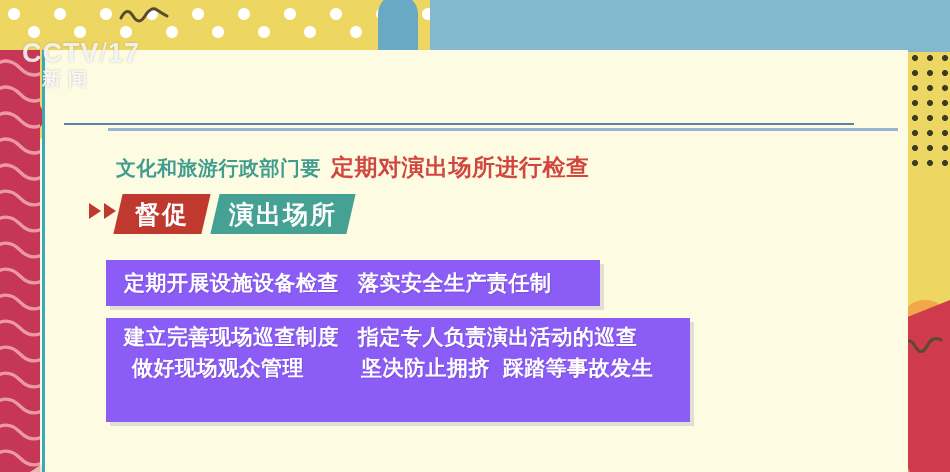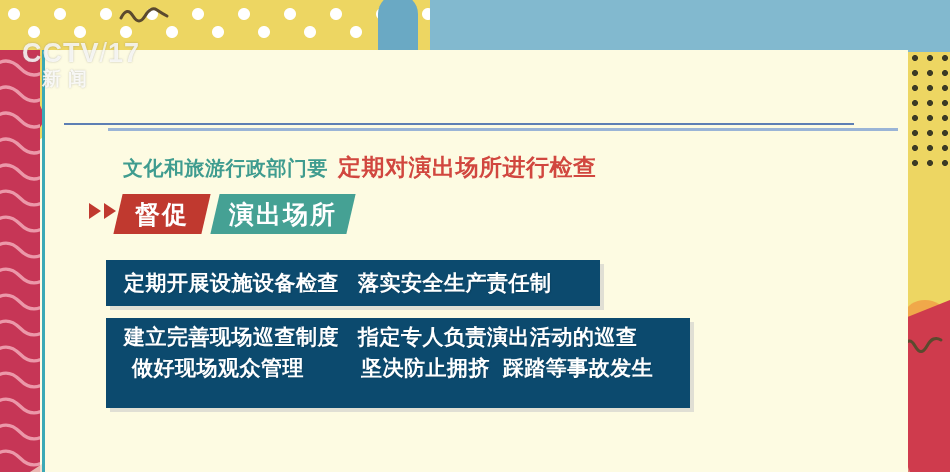--- a/index.html
+++ b/index.html
@@ -129,45 +129,45 @@
   .title{
     position:absolute;left:64px;top:84px;width:800px;
     font-size:33px;font-weight:bold;color:#2f5f9e;
     letter-spacing:-.5px;white-space:nowrap;
     text-shadow:1px 1px 0 rgba(255,255,255,.7);
   }
   .title-rule1{position:absolute;left:64px;top:123px;width:790px;height:2px;background:#5d7fb4;}
   .title-rule2{position:absolute;left:108px;top:128px;width:790px;height:3px;background:#9ab4d6;}
 
   
-  .sub{position:absolute;left:123px;top:152px;white-space:nowrap;}
+  .sub{position:absolute;left:116px;top:152px;white-space:nowrap;}
   .sub .s1{font-size:20px;font-weight:bold;color:#3f9c8f;letter-spacing:.5px;}
   .sub .s2{font-size:23px;font-weight:bold;color:#d1473f;letter-spacing:.5px;margin-left:10px;}
 
   
   .arrows{position:absolute;left:88px;top:200px;}
   .badge-row{position:absolute;left:118px;top:194px;display:flex;align-items:stretch;}
   .badge{
     transform:skewX(-13deg);
     display:flex;align-items:center;justify-content:center;
     color:#fff;font-size:25px;font-weight:bold;letter-spacing:2px;
     height:40px;
   }
   .badge > span{transform:skewX(13deg);}
   .badge-red{background:#c0392f;width:88px;}
   .badge-teal{background:#45a194;width:136px;margin-left:9px;}
 
   
   .box{
-    position:absolute;background:#0c4a6e;color:#fff;
+    position:absolute;background:#8b5cf6;color:#fff;
     box-shadow:4px 4px 0 rgba(200,200,200,.55);
     text-decoration:underline;
   }
   .box1{left:106px;top:260px;width:494px;height:46px;}
-  .box2{left:106px;top:318px;width:584px;height:90px;}
+  .box2{left:106px;top:318px;width:584px;height:104px;}
   .boxline{
     position:absolute;white-space:pre;font-size:21px;font-weight:bold;
     letter-spacing:.5px;text-shadow:1px 1px 1px rgba(0,0,0,.12);
   }
 </style>
 </head>
 <body>
 
 <div id="stage">
 

